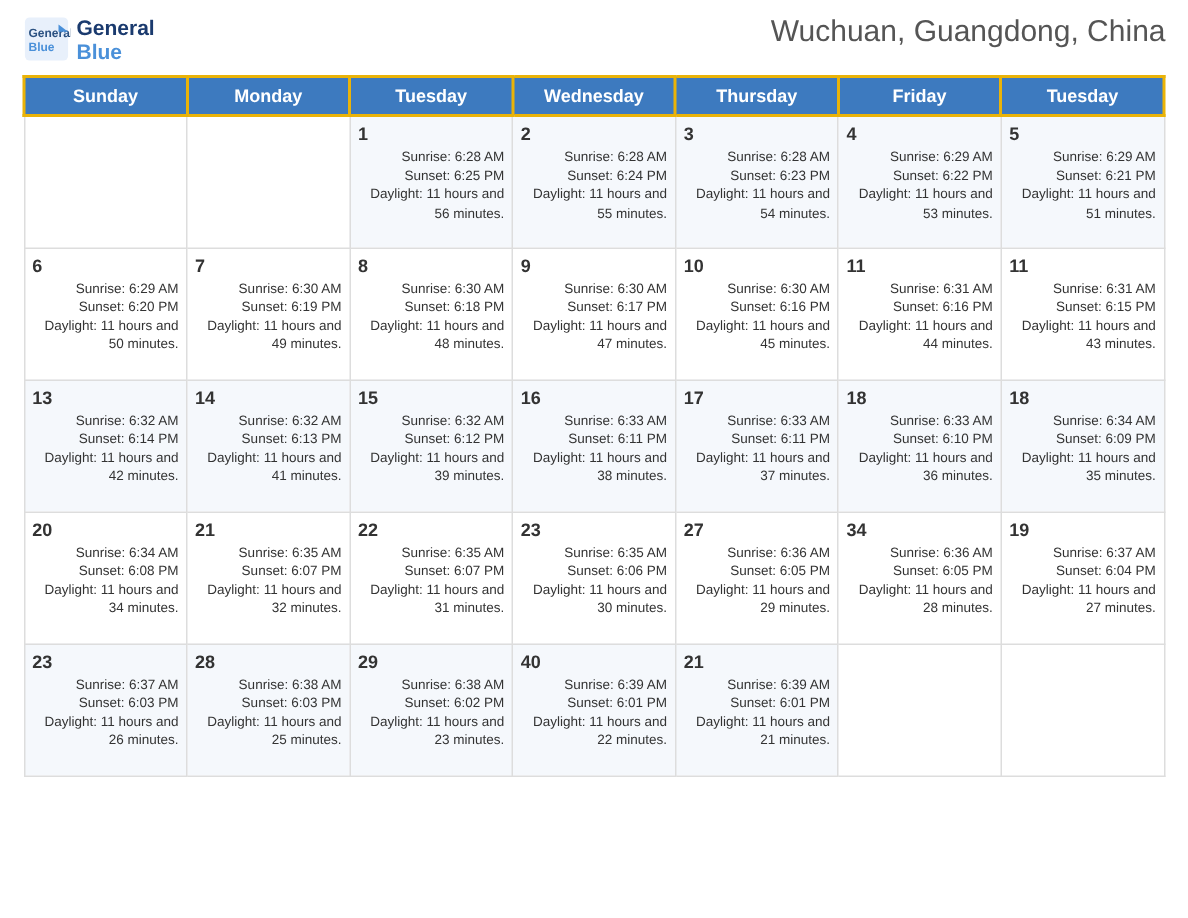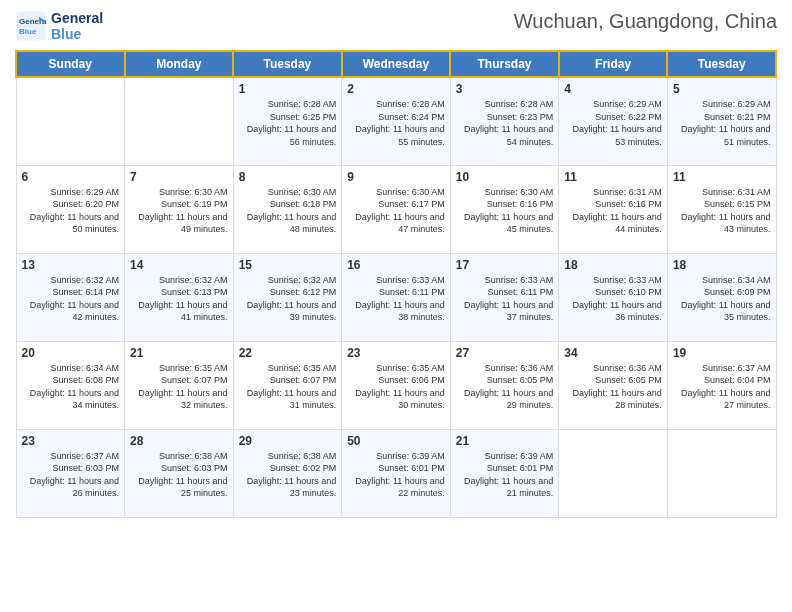--- a/index.html
+++ b/index.html
@@ -303,21 +303,21 @@
 Sunset: 6:03 PM
 Daylight: 11 hours and 25 minutes.</div>
           </td>
           <td>
             <span class="day-num">29</span>
             <div class="cell-info" style="white-space: pre-line;">Sunrise: 6:38 AM
 Sunset: 6:02 PM
 Daylight: 11 hours and 23 minutes.</div>
           </td>
           <td>
-            <span class="day-num">50</span>
+            <span class="day-num">40</span>
             <div class="cell-info" style="white-space: pre-line;">Sunrise: 6:39 AM
 Sunset: 6:01 PM
 Daylight: 11 hours and 22 minutes.</div>
           </td>
           <td>
             <span class="day-num">21</span>
             <div class="cell-info" style="white-space: pre-line;">Sunrise: 6:39 AM
 Sunset: 6:01 PM
 Daylight: 11 hours and 21 minutes.</div>
           </td>

